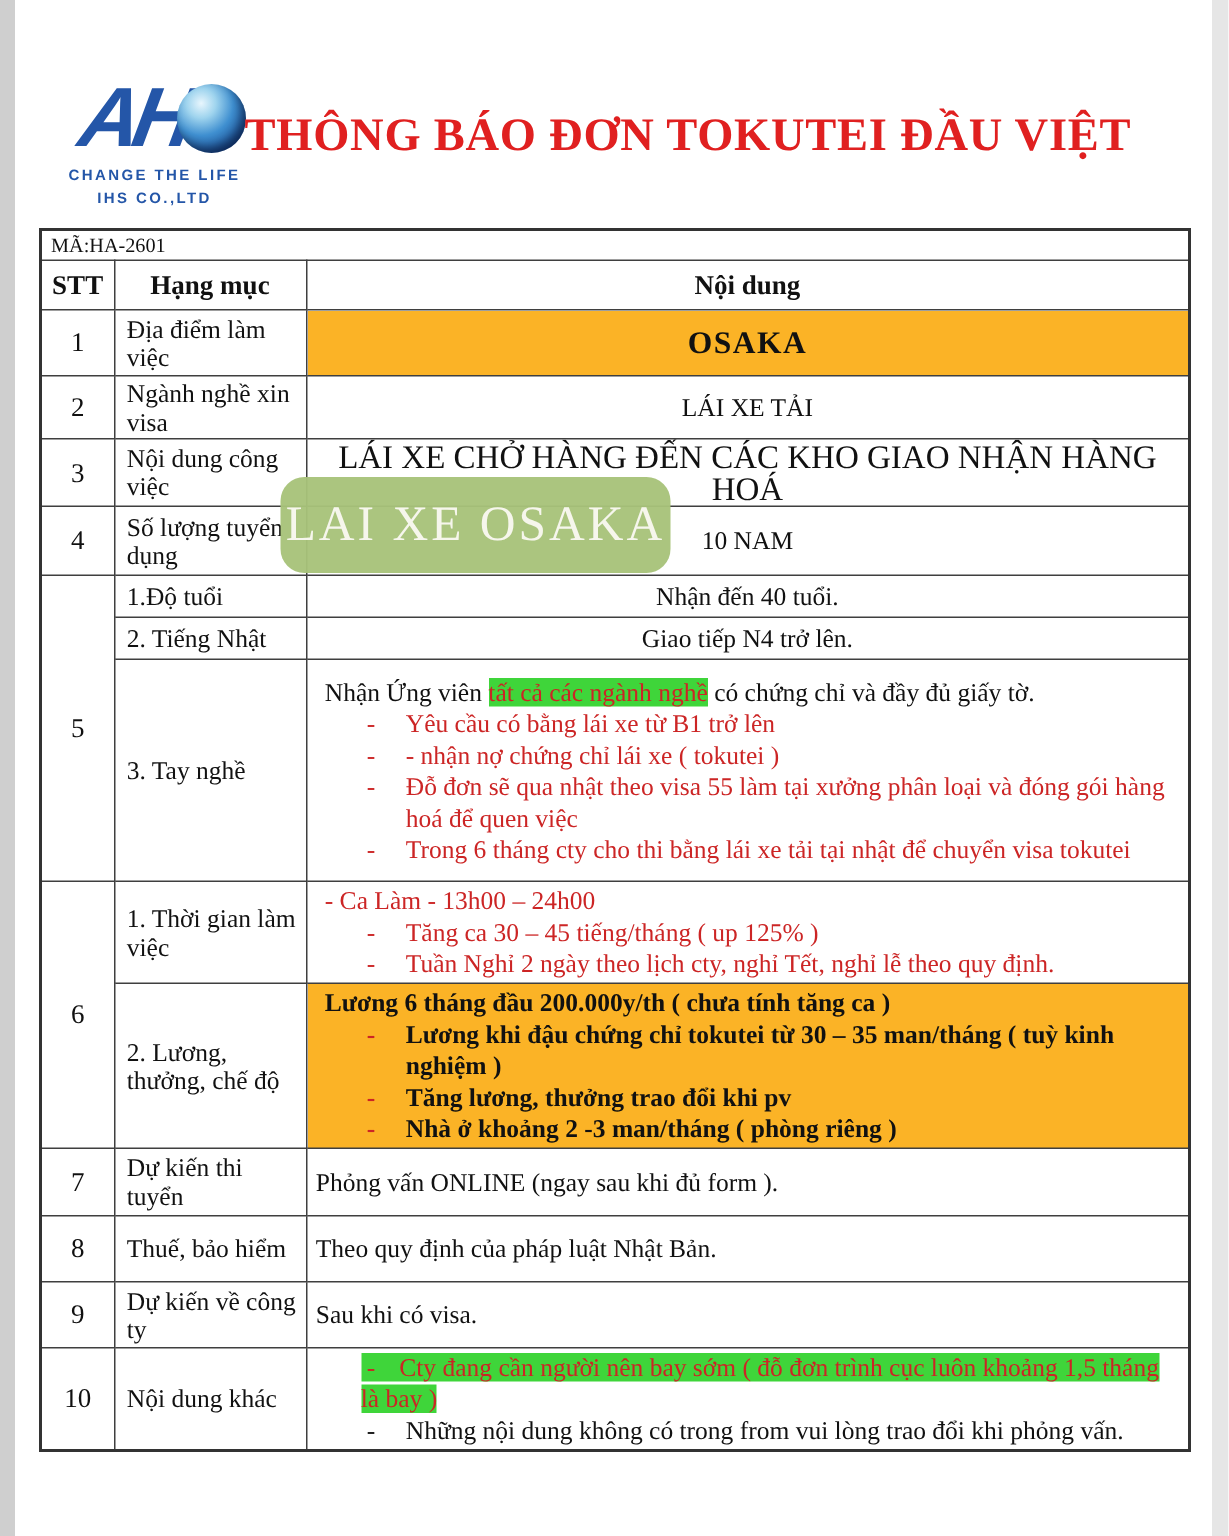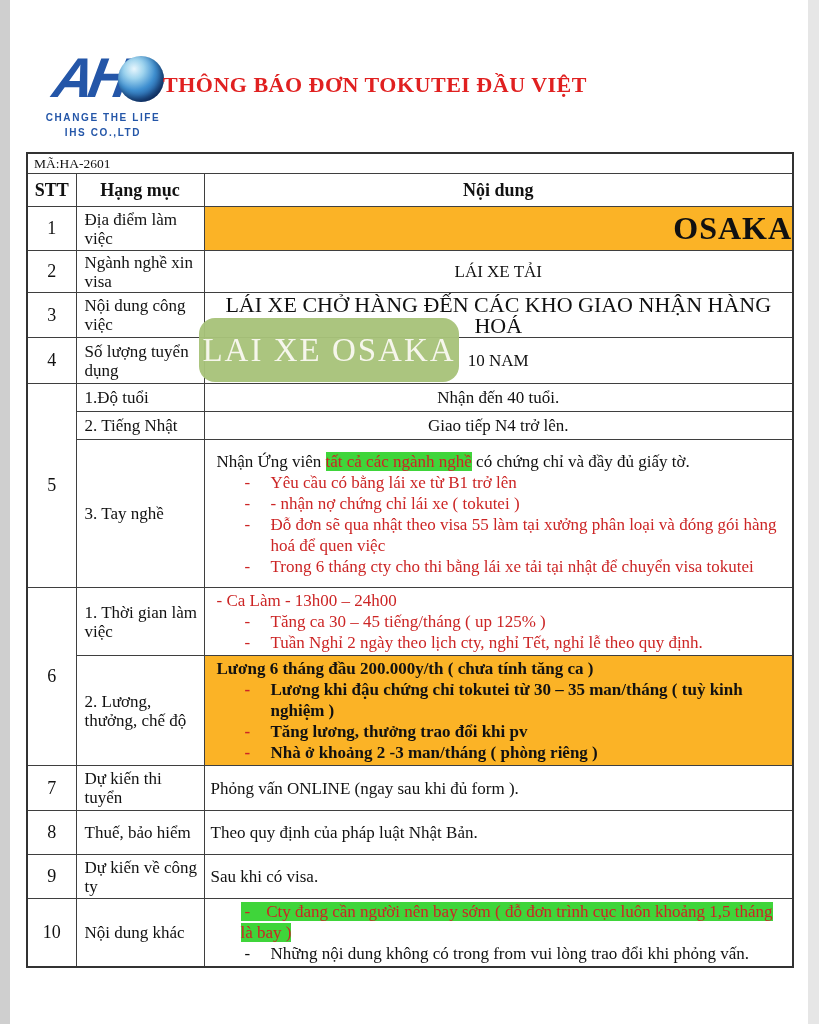--- a/index.html
+++ b/index.html
@@ -23,58 +23,58 @@
     position:absolute; right:6px; top:8px; width:46px; height:46px; border-radius:50%;
     background:radial-gradient(circle at 35% 28%, #e8f6fd 0%, #9fd4ee 22%, #3f8fd0 48%, #1a4f96 78%, #0c2a5a 100%);
     box-shadow:inset -3px -4px 6px rgba(0,0,20,.45);
   }
   .logo-tag {
     font-family:Liberation Sans, sans-serif; font-weight:bold; color:#2456a8;
     font-size:10px; letter-spacing:1.6px; line-height:15px;
   }
   .title {
     position:absolute; left:163px; top:72px; width:600px; margin:0;
-    font-size:22px; font-weight:bold; color:#e02020; letter-spacing:.5px; white-space:nowrap;
+    font-size:31px; font-weight:bold; color:#e02020; letter-spacing:.5px; white-space:nowrap;
   }
 
   
   table.doc {
     position:absolute; left:26px; top:152px; border-collapse:collapse;
     table-layout:fixed; width:766px; border:2px solid #333;
     font-size:17px; color:#111;
   }
   table.doc td { border:1px solid #3f3f3f; padding:0; overflow:hidden; }
   .code-cell { font-size:13.5px; padding:1px 6px !important; height:17px; }
   .th { font-weight:bold; text-align:center; font-size:18px; height:32px; vertical-align:middle; }
   .c-stt { text-align:center; vertical-align:middle; font-size:18px; }
   .c-label { text-align:left; vertical-align:middle; padding:1px 4px 1px 8px !important; font-size:17px; line-height:19px; }
   .c-content { vertical-align:middle; font-size:17px; line-height:21px; }
   .center { text-align:center; }
   .pad { padding:2px 4px 2px 6px !important; }
-  .cell-osaka { background:#fbb326; text-align:right; font-weight:bold; font-size:32px; letter-spacing:1px; }
+  .cell-osaka { background:#fbb326; text-align:center; font-weight:bold; font-size:21px; letter-spacing:1px; }
   .cell-salary { background:#fbb326; font-weight:bold; }
   .big { font-size:22px; }
   .bold { font-weight:normal; }
   .red { color:#cc2525; }
   .intro { padding-left:6px; line-height:21px; }
   .line1 { padding-left:6px; line-height:21px; }
   .bullet { display:flex; line-height:21px; }
   .bullet .dash { flex:0 0 26px; margin-left:34px; }
   .bullet .btext { flex:1; padding-right:4px; }
   .hl-inline { background:#3fd53a; color:#cc2525; }
   .hl-band { background:#3fd53a; color:#cc2525; display:inline; }
   .hl-band .dash-in { padding:0 16px 0 4px; }
   .b10 { margin-left:30px; padding-right:4px; }
 
   
   .watermark {
     position:absolute; left:187px; top:318px; width:260px; height:64px;
     background:rgba(168,195,122,.96); border-radius:16px;
     display:flex; align-items:center; justify-content:center;
-    color:#f6f6ec; font-size:33px; letter-spacing:2px; z-index:5;margin-left:12px;
+    color:#f6f6ec; font-size:33px; letter-spacing:2px; z-index:5;
   }
 </style>
 </head>
 <body>
 
 <div class="page">
   <div class="edge-left"></div>
   <div class="edge-right"></div>
 
   <div class="logo">

